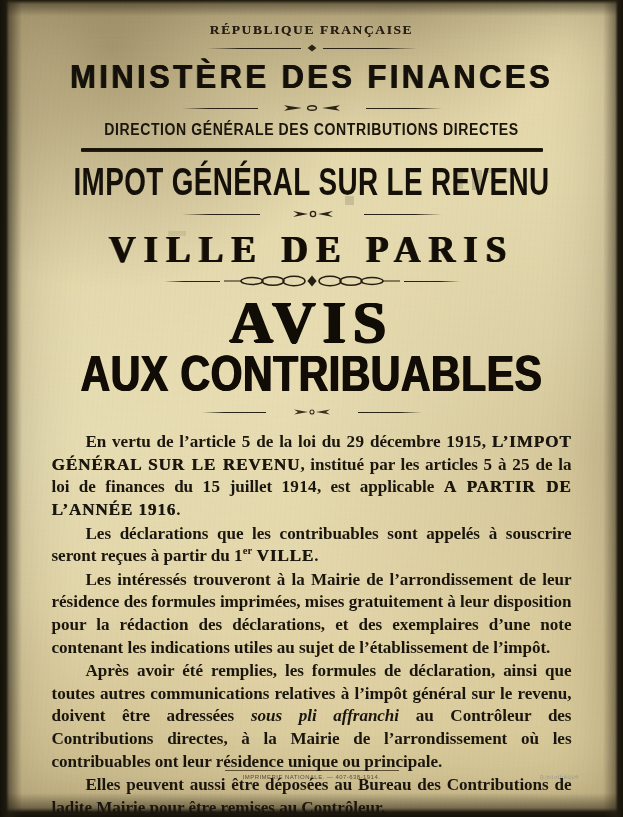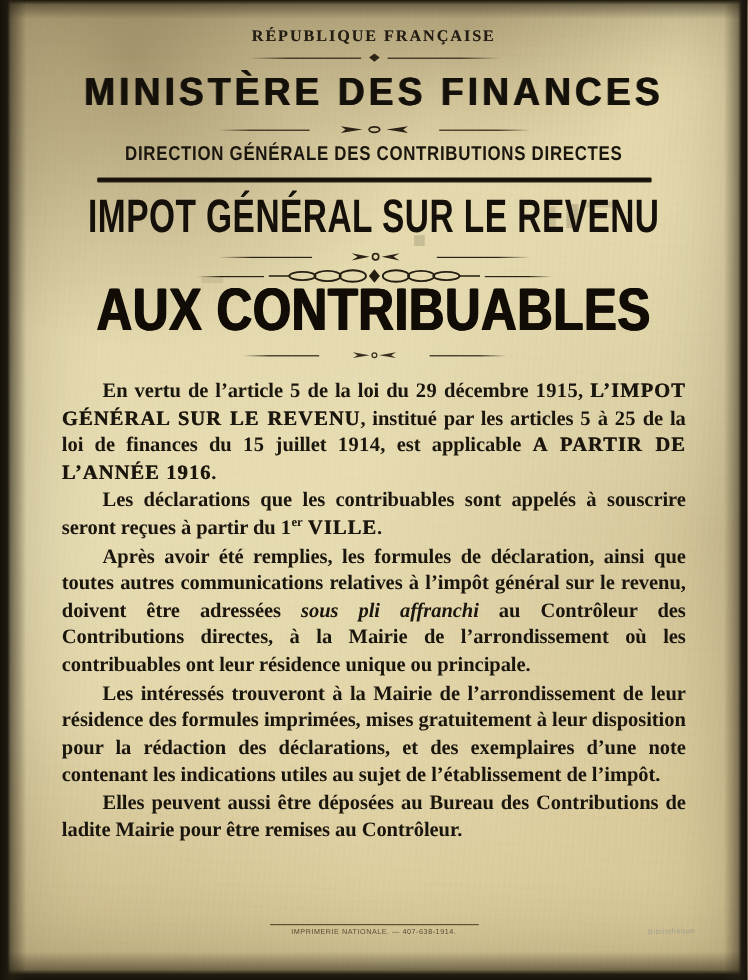--- a/index.html
+++ b/index.html
@@ -301,60 +301,62 @@
     <div class="orn" style="margin-top:9px">
       <div class="bar" style="width:78px"></div>
       <svg width="104" height="12" viewBox="0 0 104 12" aria-hidden="true">
         <path d="M4 6 L38 6 L33 3 L48 6 L33 9 L38 6 Z" fill="#2b2315"></path>
         <circle cx="53" cy="6" r="2.6" fill="none" stroke="#2b2315" stroke-width="1.4"></circle>
         <path d="M102 6 L68 6 L73 3 L58 6 L73 9 L68 6 Z" fill="#2b2315"></path>
       </svg>
       <div class="bar r" style="width:78px"></div>
     </div>
 
+    <div class="hdr-ville">VILLE DE PARIS</div>
 
     <div class="orn" style="margin-top:3px">
       <div class="bar" style="width:56px"></div>
       <svg width="184" height="14" viewBox="0 0 184 14" aria-hidden="true">
         <g fill="none" stroke="#241d12" stroke-width="1.5">
           <ellipse cx="32" cy="7" rx="11" ry="3.4"></ellipse>
           <ellipse cx="53" cy="7" rx="11" ry="4.2"></ellipse>
           <ellipse cx="74" cy="7" rx="11" ry="4.8"></ellipse>
           <ellipse cx="110" cy="7" rx="11" ry="4.8"></ellipse>
           <ellipse cx="131" cy="7" rx="11" ry="4.2"></ellipse>
           <ellipse cx="152" cy="7" rx="11" ry="3.4"></ellipse>
         </g>
         <path d="M92 1.4 L96.6 7 L92 12.6 L87.4 7 Z" fill="#241d12"></path>
         <path d="M4 7 L22 7 M162 7 L180 7" stroke="#241d12" stroke-width="1.2"></path>
       </svg>
       <div class="bar r" style="width:56px"></div>
     </div>
 
+    <div class="hdr-avis">AVIS</div>
 
     <div class="hdr-contribuables">AUX CONTRIBUABLES</div>
 
     <div class="orn" style="margin-top:9px">
       <div class="bar" style="width:64px"></div>
       <svg width="92" height="10" viewBox="0 0 92 10" aria-hidden="true">
         <path d="M6 5 L32 5 L28 2.6 L42 5 L28 7.4 L32 5 Z" fill="#3a3020"></path>
         <circle cx="46" cy="5" r="2" fill="none" stroke="#3a3020" stroke-width="1.1"></circle>
         <path d="M86 5 L60 5 L64 2.6 L50 5 L64 7.4 L60 5 Z" fill="#3a3020"></path>
       </svg>
       <div class="bar r" style="width:64px"></div>
     </div>
 
     <div id="body-text">
 
       <p><span>En vertu de l’article </span><span class="num">5</span><span> de la loi du </span><span class="num">29</span><span> décembre </span><span class="num">1915</span><span>, </span><span class="cap">L’IMPOT GÉNÉRAL SUR LE REVENU</span><span>, institué par les articles </span><span class="num">5</span><span> à </span><span class="num">25</span><span> de la loi de finances du </span><span class="num">15</span><span> juillet </span><span class="num">1914</span><span>, est applicable </span><span class="cap">A PARTIR DE L’ANNÉE 1916</span><span>.</span></p>
 
       <p><span>Les déclarations que les contribuables sont appelés à souscrire seront reçues à partir du </span><span class="num">1</span><sup class="ordinal">er</sup><span> </span><span class="cap">VILLE</span><span>.</span></p>
 
+      <p>Les intéressés trouveront à la Mairie de l’arrondissement de leur résidence des formules imprimées, mises gratuitement à leur disposition pour la rédaction des déclarations, et des exemplaires d’une note contenant les indications utiles au sujet de l’établissement de l’impôt.</p>
+
       <p><span>Après avoir été remplies, les formules de déclaration, ainsi que toutes autres communications relatives à l’impôt général sur le revenu, doivent être adressées </span><span class="ital">sous pli affranchi</span><span> au Contrôleur des Contributions directes, à la Mairie de l’arrondissement où les contribuables ont leur résidence unique ou principale.</span></p>
-
-      <p>Les intéressés trouveront à la Mairie de l’arrondissement de leur résidence des formules imprimées, mises gratuitement à leur disposition pour la rédaction des déclarations, et des exemplaires d’une note contenant les indications utiles au sujet de l’établissement de l’impôt.</p>
 
       <p>Elles peuvent aussi être déposées au Bureau des Contributions de ladite Mairie pour être remises au Contrôleur.</p>
 
     </div>
 
   </div>
 
   <div class="artifact" style="left:456px; top:172px; width:7px;  height:17px; opacity:.55;"></div>
   <div class="artifact" style="left:472px; top:170px; width:10px; height:20px; opacity:.65;"></div>
   <div class="artifact" style="left:486px; top:168px; width:26px; height:5px;  opacity:.45;"></div>

